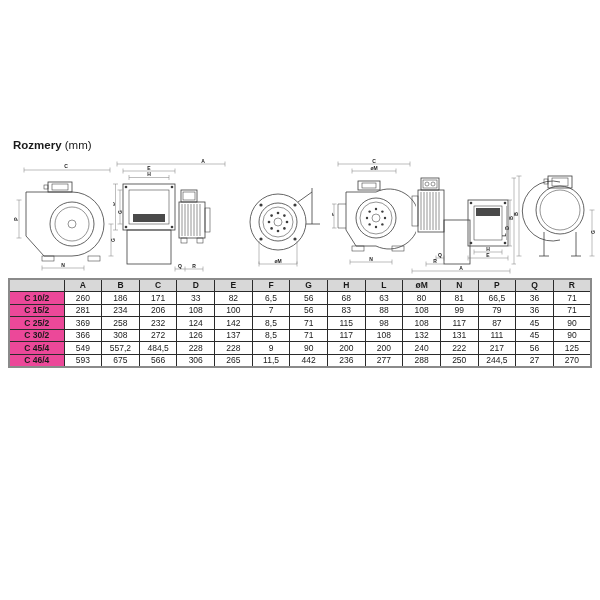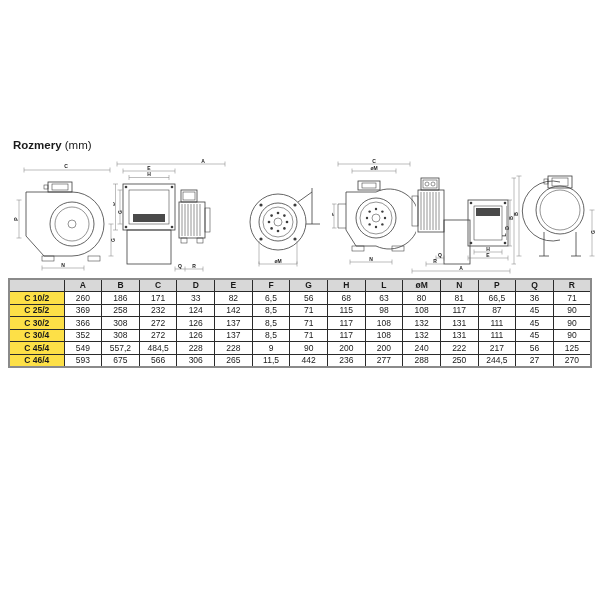--- a/index.html
+++ b/index.html
@@ -25,21 +25,21 @@
     border-collapse:collapse; table-layout:fixed;
     border:2px solid #8a8a8a;
     font-size:8.5px;
   }
   table.dims th, table.dims td {
     border:1px solid #2a2a2a; text-align:center; vertical-align:middle;
     height:12.6px; padding:0 1px; line-height:1;
     font-family:"Liberation Sans", sans-serif;
   }
   table.dims thead th { background:#d8d8d8; font-weight:bold; }
-  table.dims td.row-label { background:#fde047; font-weight:bold; text-align:center; }
+  table.dims td.row-label { background:#ec4899; font-weight:bold; text-align:center; }
   table.dims td { background:#ffffff; font-weight:normal; }
 </style>
 </head>
 <body>
 
 <div class="page">
 
   <div class="title">
     <b>Rozmery</b>
     <span class="unit">(mm)</span>
@@ -300,20 +300,37 @@
           <td>56</td>
           <td>68</td>
           <td>63</td>
           <td>80</td>
           <td>81</td>
           <td>66,5</td>
           <td>36</td>
           <td>71</td>
         </tr>
         <tr>
+          <td class="row-label">C 15/2</td>
+          <td>281</td>
+          <td>234</td>
+          <td>206</td>
+          <td>108</td>
+          <td>100</td>
+          <td>7</td>
+          <td>56</td>
+          <td>83</td>
+          <td>88</td>
+          <td>108</td>
+          <td>99</td>
+          <td>79</td>
+          <td>36</td>
+          <td>71</td>
+        </tr>
+        <tr>
           <td class="row-label">C 25/2</td>
           <td>369</td>
           <td>258</td>
           <td>232</td>
           <td>124</td>
           <td>142</td>
           <td>8,5</td>
           <td>71</td>
           <td>115</td>
           <td>98</td>
@@ -334,37 +351,20 @@
           <td>71</td>
           <td>117</td>
           <td>108</td>
           <td>132</td>
           <td>131</td>
           <td>111</td>
           <td>45</td>
           <td>90</td>
         </tr>
         <tr>
-          <td class="row-label">C 30/4</td>
-          <td>352</td>
-          <td>308</td>
-          <td>272</td>
-          <td>126</td>
-          <td>137</td>
-          <td>8,5</td>
-          <td>71</td>
-          <td>117</td>
-          <td>108</td>
-          <td>132</td>
-          <td>131</td>
-          <td>111</td>
-          <td>45</td>
-          <td>90</td>
-        </tr>
-        <tr>
           <td class="row-label">C 45/4</td>
           <td>549</td>
           <td>557,2</td>
           <td>484,5</td>
           <td>228</td>
           <td>228</td>
           <td>9</td>
           <td>90</td>
           <td>200</td>
           <td>200</td>

